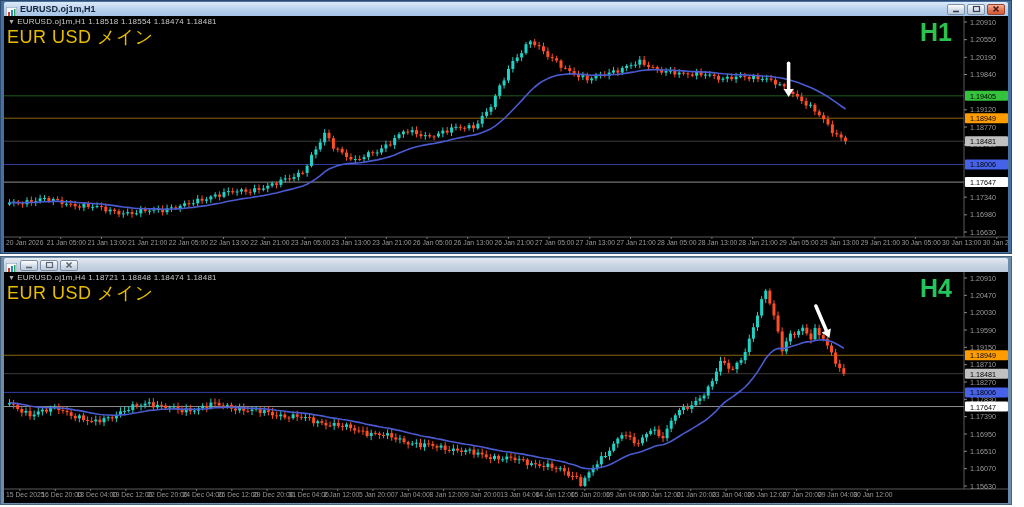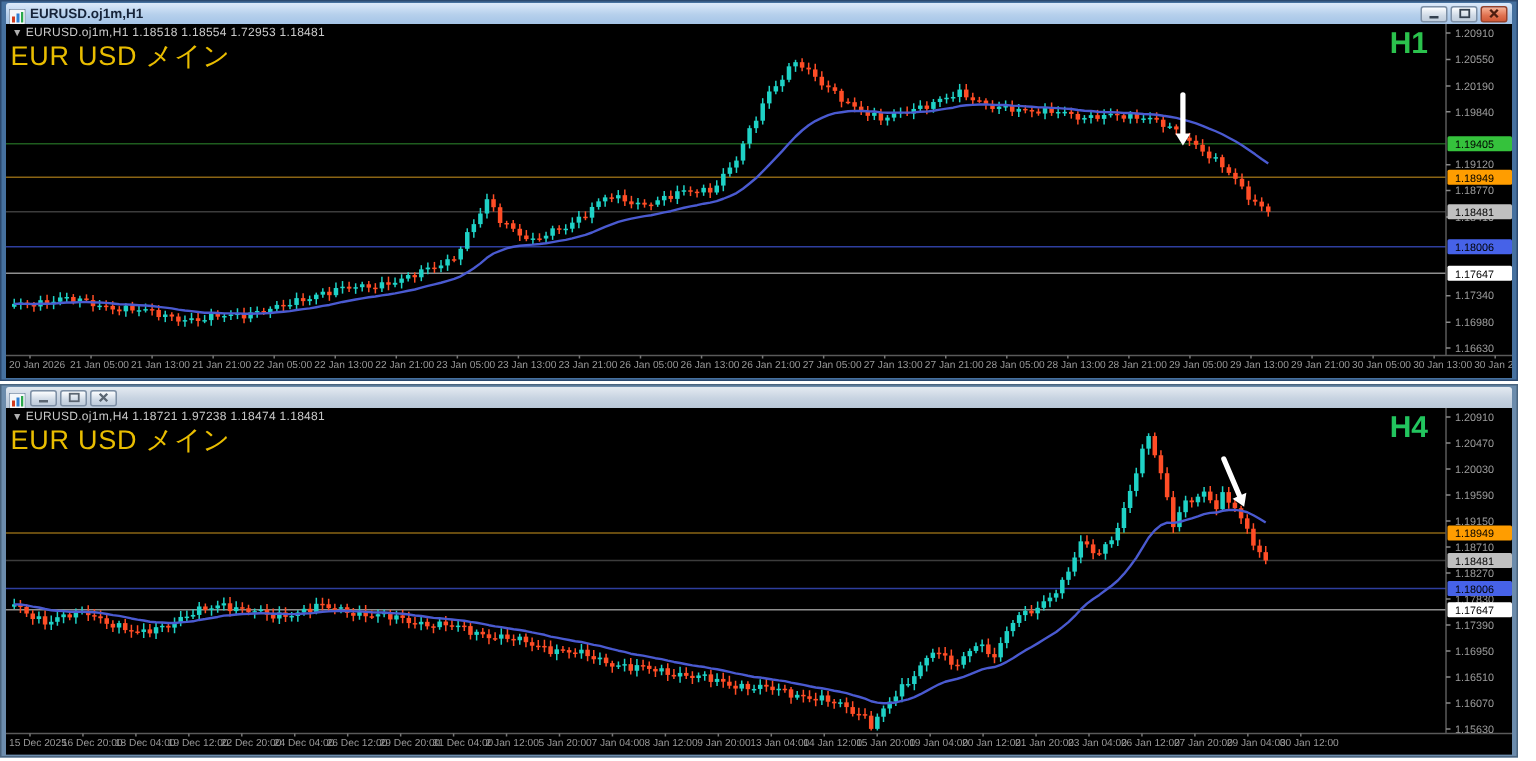--- a/index.html
+++ b/index.html
@@ -15,21 +15,21 @@
   .mt-window.inactive .win-title{color:#45515f;}
   .win-buttons{display:flex;gap:2px;flex:0 0 auto;align-items:center;padding-right:1px;}
   .wbtn{width:18px;height:11px;border:1px solid #7d8fa5;border-radius:2px;padding:0;display:flex;align-items:center;justify-content:center;
         background:linear-gradient(#fdfeff,#cfdae6 60%,#bfccdb);cursor:default;}
   .wbtn.close-active{background:linear-gradient(#f7b295,#e0714f 60%,#d05a38);border-color:#96412a;}
   .client{position:relative;background:#000;overflow:hidden;}
   .client svg{display:block;background:#000;font-family:"Liberation Sans",sans-serif;}
   .ohlc-row{position:absolute;left:4px;top:1px;font-size:8px;color:#c9c9c9;white-space:nowrap;letter-spacing:.2px;}
   .ohlc-row .dd{color:#b0b0b0;font-size:7px;margin-right:2px;}
   .watermark{position:absolute;left:3px;top:9px;font-size:18px;font-weight:400;color:#e9bd00;letter-spacing:.5px;white-space:nowrap;}
-  .tf-label{position:absolute;top:2px;right:56px;font-size:20px;font-weight:700;}
+  .tf-label{position:absolute;top:2px;right:56px;font-size:25px;font-weight:700;}
 </style>
 </head>
 <body>
 
 <div class="workspace">
 
   <section class="mt-window" style="top:0;height:254px;">
     <header class="titlebar">
       <span class="win-icon">
         <svg width="11" height="11">
@@ -528,21 +528,21 @@
           <text x="856.7" y="229" fill="#989898" font-size="6.8">29 Jan 21:00</text>
           <line x1="911.4000000000001" y1="221" x2="911.4000000000001" y2="223" stroke="#777" stroke-width="1"></line>
           <text x="897.4000000000001" y="229" fill="#989898" font-size="6.8">30 Jan 05:00</text>
           <line x1="952.1" y1="221" x2="952.1" y2="223" stroke="#777" stroke-width="1"></line>
           <text x="938.1" y="229" fill="#989898" font-size="6.8">30 Jan 13:00</text>
           <line x1="992.8000000000001" y1="221" x2="992.8000000000001" y2="223" stroke="#777" stroke-width="1"></line>
           <text x="978.8000000000001" y="229" fill="#989898" font-size="6.8">30 Jan 21:00</text>
           <line x1="784.606" y1="47.214953271027696" x2="784.606" y2="73.07009345794408" stroke="#ffffff" stroke-width="3.5" stroke-linecap="round"></line>
           <polygon points="784.606,81.07009345794408 779.606,73.07009345794408 789.606,73.07009345794408" fill="#ffffff"></polygon>
         </svg>
-      <div class="ohlc-row"><span class="dd">▼</span><span>EURUSD.oj1m,H1  1.18518 1.18554 1.72953 1.18481</span></div>
+      <div class="ohlc-row"><span class="dd">▼</span><span>EURUSD.oj1m,H1  1.18518 1.18554 1.18474 1.18481</span></div>
       <div class="watermark">EUR USD メイン</div>
       <div class="tf-label" style="color: rgb(43, 194, 77);">H1</div>
     </div>
   </section>
 
   <section class="mt-window inactive" style="top:256px;height:249px;">
     <header class="titlebar">
       <span class="win-icon">
         <svg width="11" height="11">
             <rect x="0" y="0" width="11" height="11" rx="1" fill="#f4f7fa" stroke="#7a8ea6"></rect>
@@ -1066,19 +1066,19 @@
           <text x="743.3" y="225" fill="#989898" font-size="6.8">26 Jan 12:00</text>
           <line x1="792.5999999999999" y1="217" x2="792.5999999999999" y2="219" stroke="#777" stroke-width="1"></line>
           <text x="778.5999999999999" y="225" fill="#989898" font-size="6.8">27 Jan 20:00</text>
           <line x1="827.9" y1="217" x2="827.9" y2="219" stroke="#777" stroke-width="1"></line>
           <text x="813.9" y="225" fill="#989898" font-size="6.8">29 Jan 04:00</text>
           <line x1="863.1999999999999" y1="217" x2="863.1999999999999" y2="219" stroke="#777" stroke-width="1"></line>
           <text x="849.1999999999999" y="225" fill="#989898" font-size="6.8">30 Jan 12:00</text>
           <line x1="811.8820000000001" y1="33.96969696969741" x2="822.315555079504" y2="58.51627645335873" stroke="#ffffff" stroke-width="3.5" stroke-linecap="round"></line>
           <polygon points="825.445,65.87878787878833 817.7139854386105,60.47217952866877 826.9171247203974,56.56037337804869" fill="#ffffff"></polygon>
         </svg>
-      <div class="ohlc-row"><span class="dd">▼</span><span>EURUSD.oj1m,H4  1.18721 1.97238 1.18474 1.18481</span></div>
+      <div class="ohlc-row"><span class="dd">▼</span><span>EURUSD.oj1m,H4  1.18721 1.18848 1.18474 1.18481</span></div>
       <div class="watermark">EUR USD メイン</div>
       <div class="tf-label" style="color: #22c55e;">H4</div>
     </div>
   </section>
 
 </div>
 
 </body></html>

